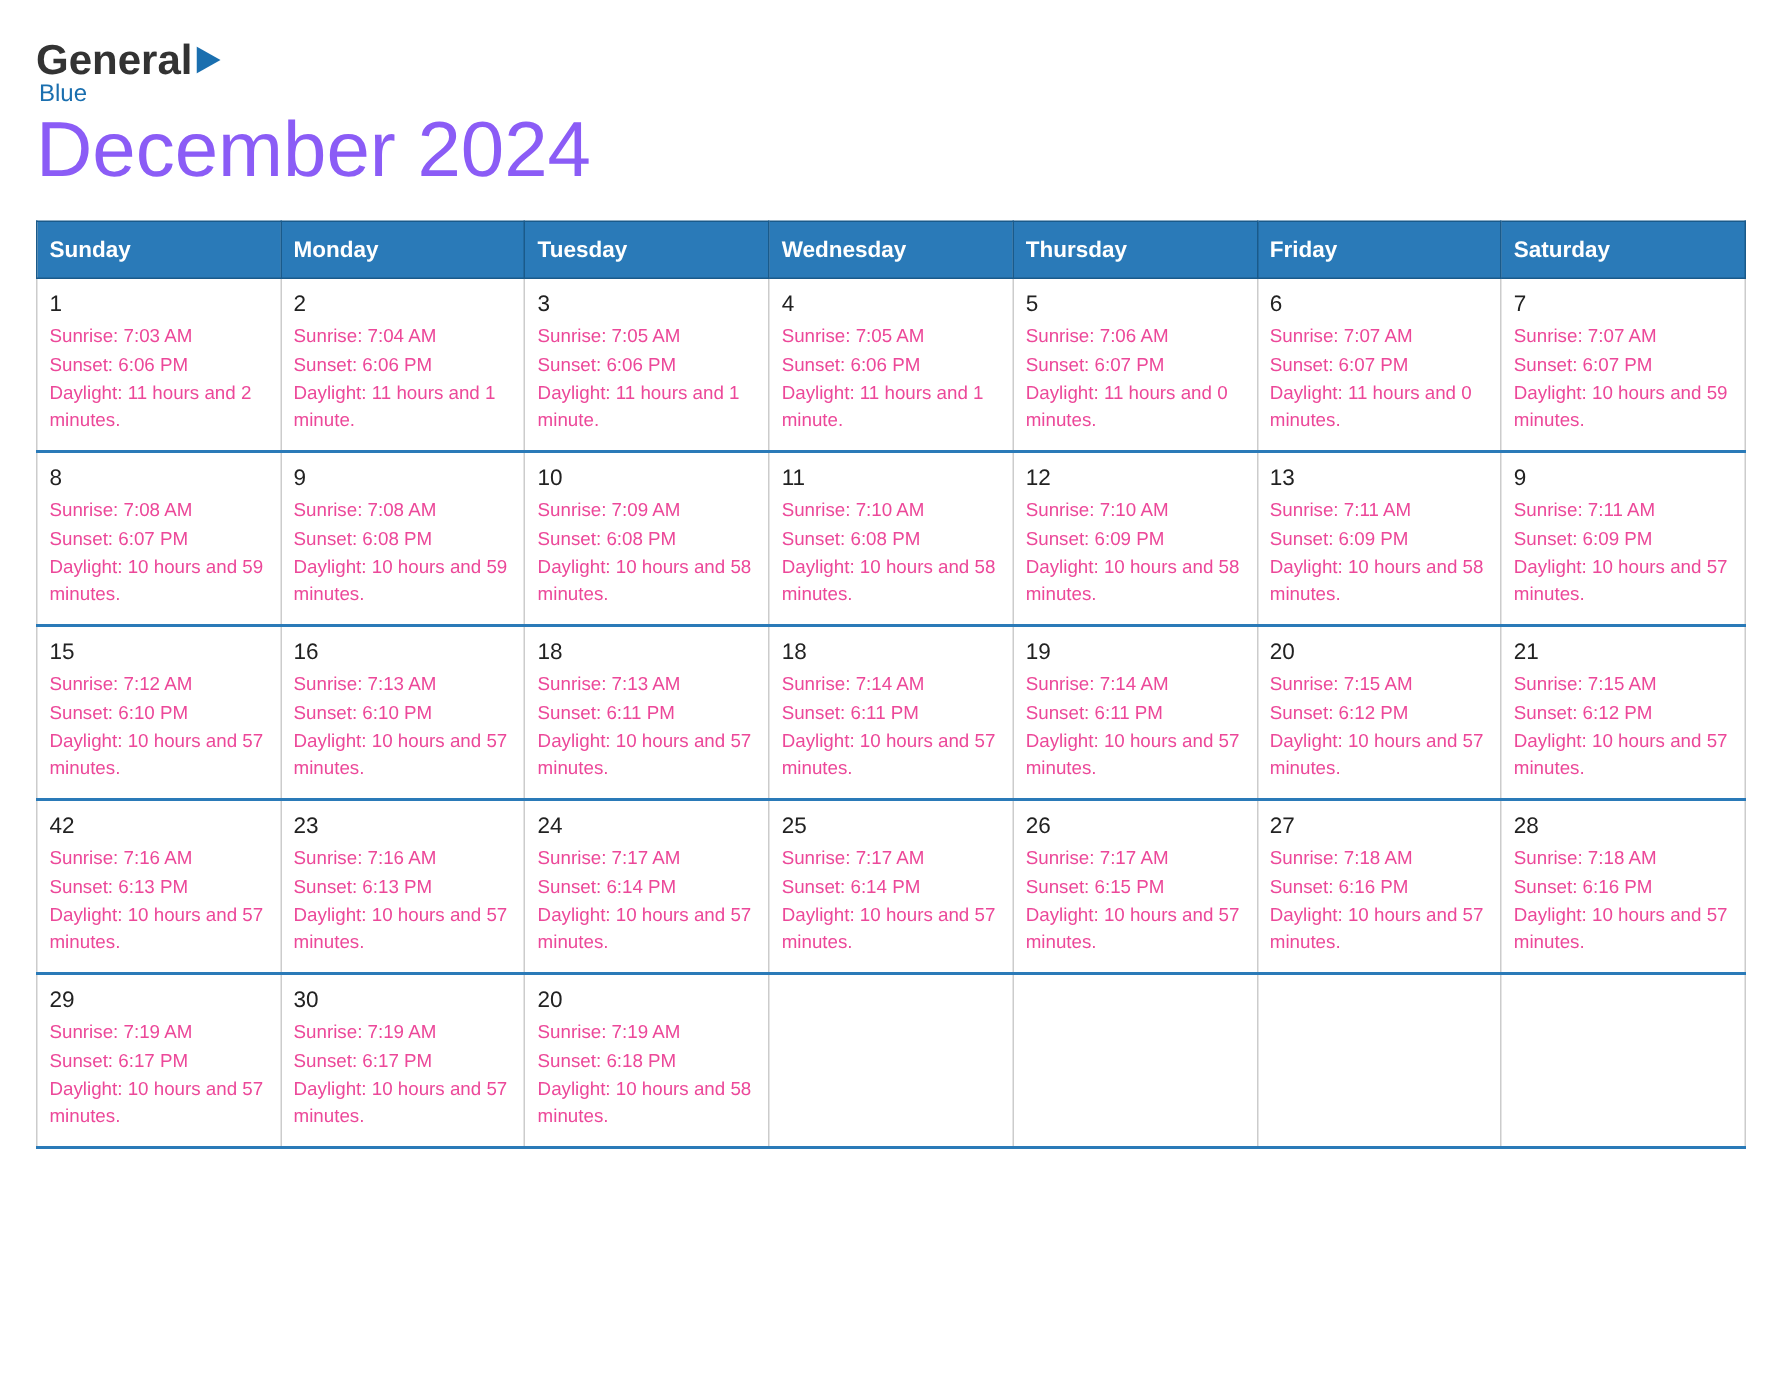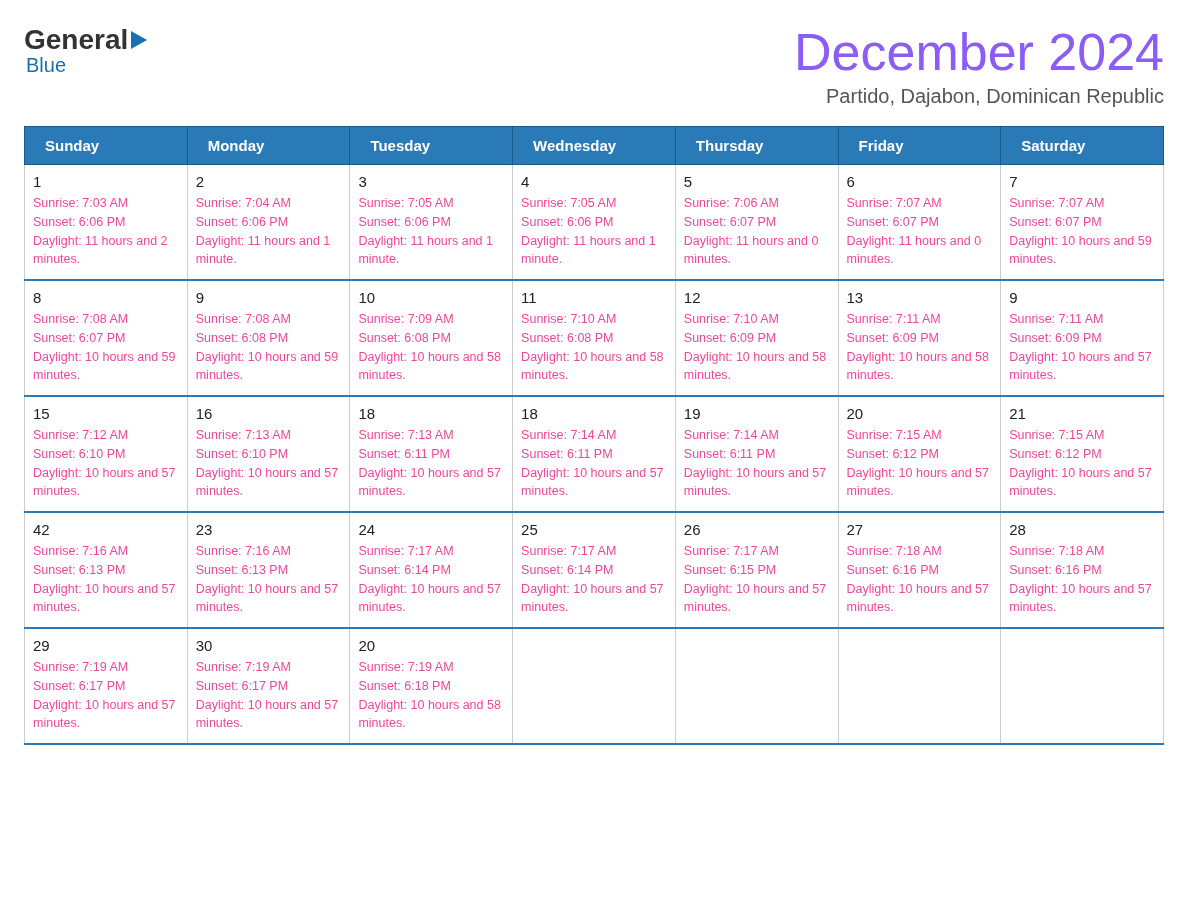--- a/index.html
+++ b/index.html
@@ -8,20 +8,21 @@
       background: #fff;
       padding: 24px;
       width: 1188px;
       min-height: 918px;
     }
     .header-area {
       display: flex;
       justify-content: space-between;
       align-items: flex-start;
       margin-bottom: 18px;
+      flex-direction: column;
     }
     .title-area {
       text-align: right;
     }
     .main-title {
       font-size: 52px;
       font-weight: normal;
       color: #8b5cf6;
       line-height: 1.1;
     }
@@ -31,21 +32,21 @@
       margin-top: 4px;
     }
     table {
       width: 100%;
       border-collapse: collapse;
       font-size: 13px;
     }
     thead tr th {
       background-color: #2a7ab8;
       color: #fff;
-      padding: 10px 20px;
+      padding: 10px 8px;
       text-align: left;
       font-weight: bold;
       font-size: 15px;
       border: 1px solid #1a5a8a;
     }
     tbody tr td {
       vertical-align: top;
       padding: 8px 8px 10px 8px;
       border: 1px solid #ccc;
       width: 14.28%;
@@ -81,21 +82,21 @@
       font-size: 28px;
       font-weight: bold;
       color: #333;
     }
     .logo-arrow {
       display: inline-block;
       margin-left: 3px;
       margin-top: 4px;
     }
     .logo-line2 {
-      font-size: 20px;
+      font-size: 16px;
       color: #1a6faf;
       margin-top: -2px;
       margin-left: 2px;
     }
   </style>
 </head>
 <body>
 
 <div class="header-area">
   <div class="logo-wrapper">
@@ -104,21 +105,20 @@
       <span class="logo-arrow">
         <svg width="18" height="22" viewBox="0 0 18 22">
           <polygon points="0,2 16,11 0,20" fill="#1a6faf"></polygon>
         </svg>
       </span>
     </div>
     <div class="logo-line2">Blue</div>
   </div>
   <div class="title-area">
     <div class="main-title">December 2024</div>
-    <div class="subtitle">Partido, Dajabon, Dominican Republic</div>
   </div>
 </div>
 
 <table>
   <thead>
     <tr>
     <th>Sunday</th>
         <th>Monday</th>
         <th>Tuesday</th>
         <th>Wednesday</th>

